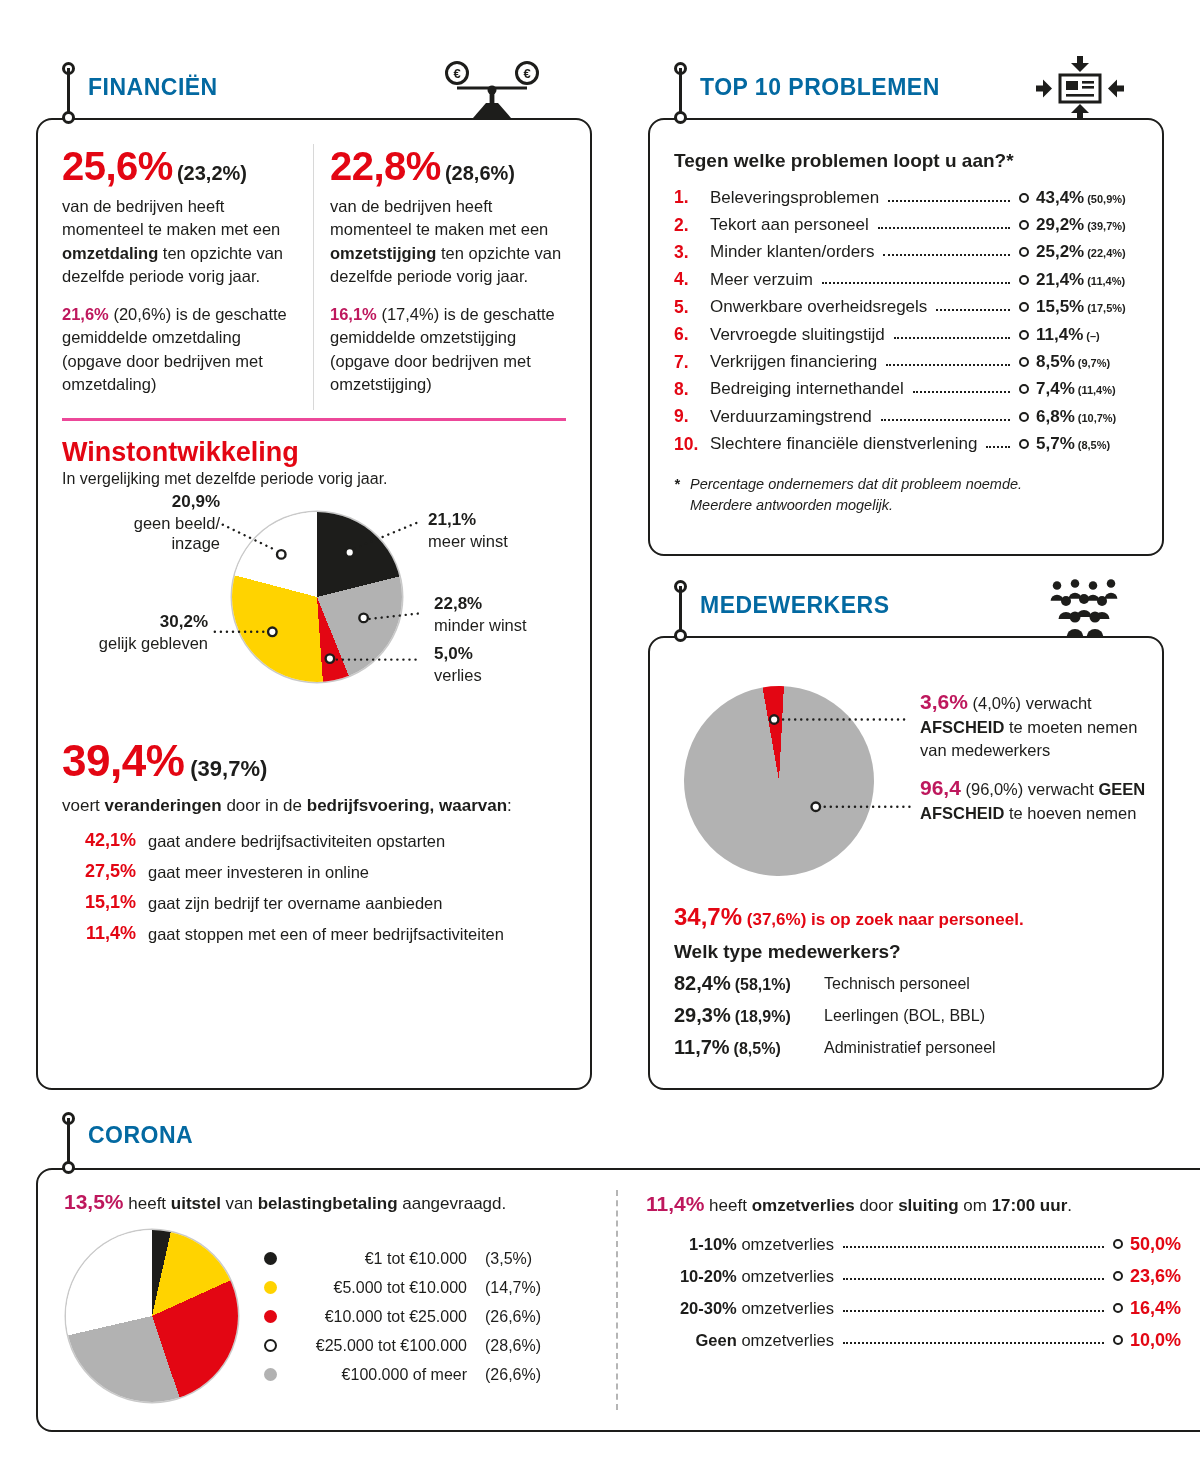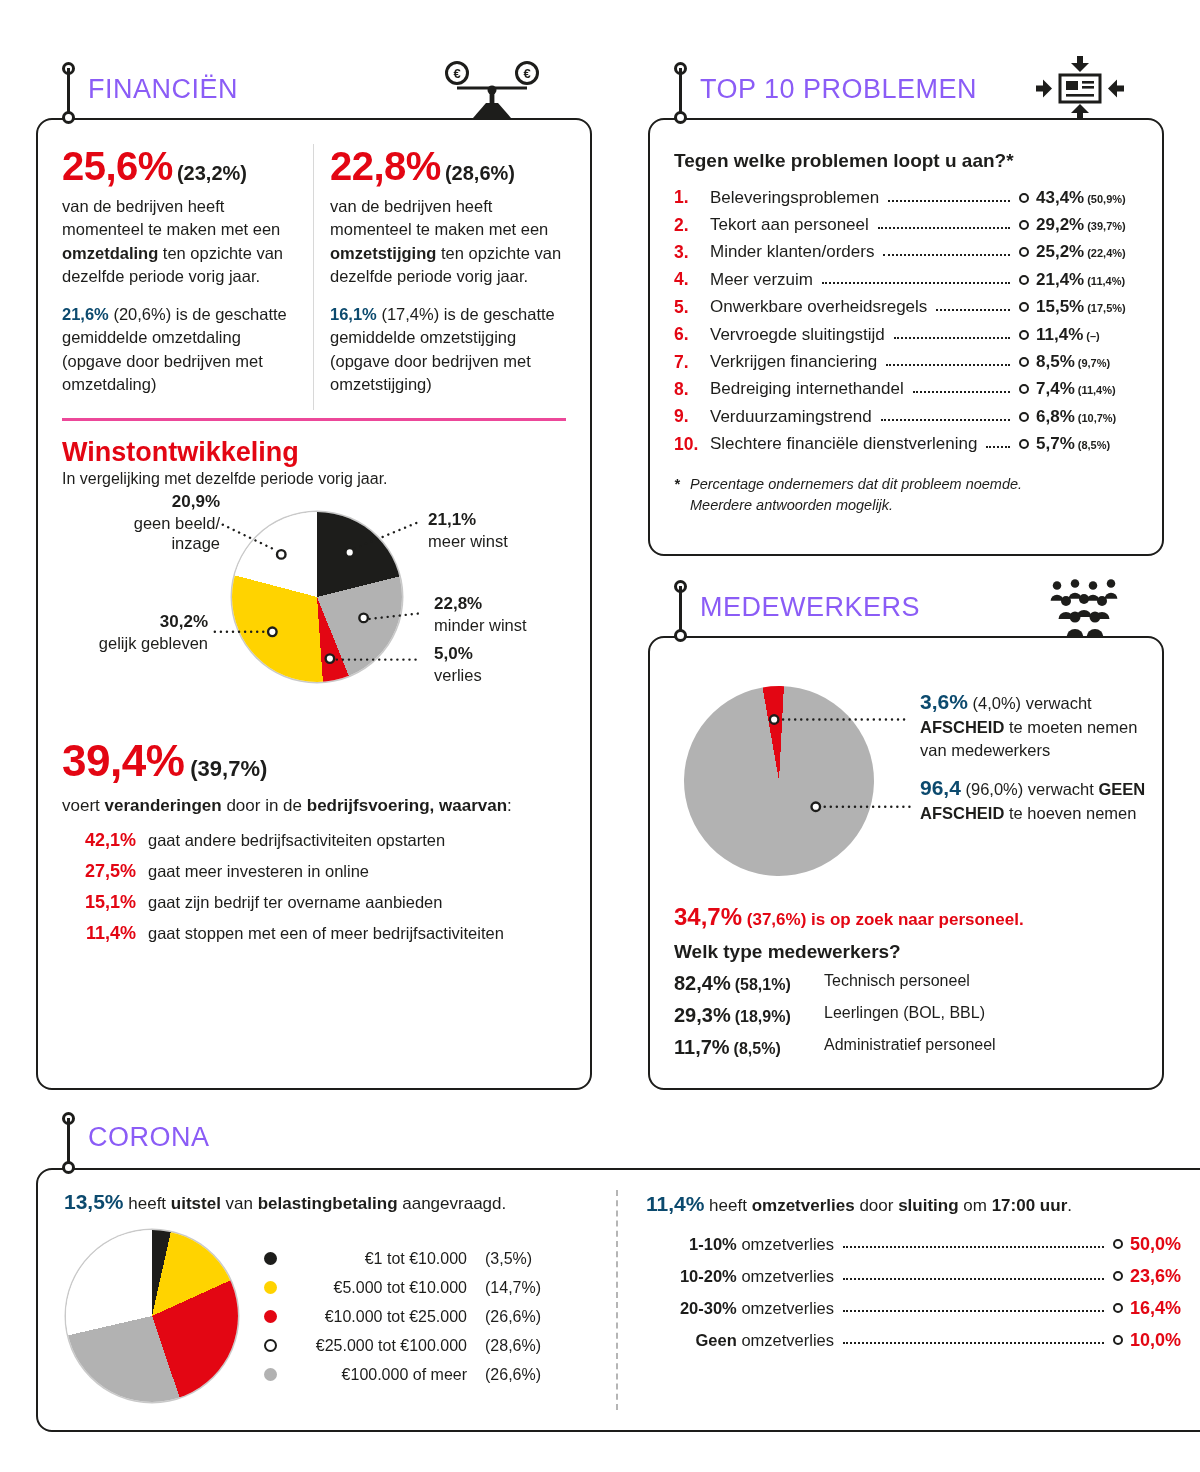--- a/index.html
+++ b/index.html
@@ -6,30 +6,30 @@
   html,body{background:#fff}
   body{width:1200px;height:1472px;font-family:"Liberation Sans",sans-serif;color:#1d1d1b;}
   #page{position:relative;width:1200px;height:1472px;background:#fff;overflow:hidden}
 
   .box{position:absolute;border:2px solid #1d1d1b;border-radius:16px;background:#fff}
   #box-financien{left:36px;top:118px;width:556px;height:972px;padding:24px 24px 0 24px}
   #box-top10{left:648px;top:118px;width:516px;height:438px;padding:22px 24px 0 24px}
   #box-medewerkers{left:648px;top:636px;width:516px;height:454px;padding:24px 24px 0 24px}
   #box-corona{left:36px;top:1168px;width:1192px;height:264px;padding:16px 26px;display:flex}
 
-  .section-title{position:absolute;font-size:27px;font-weight:400;letter-spacing:.5px;z-index:4;color:#8b5cf6}
+  .section-title{position:absolute;font-size:23px;font-weight:700;letter-spacing:.5px;z-index:4;color:#0369a1}
   .pin{position:absolute;width:13px;z-index:5}
   .pin .line{position:absolute;left:5px;top:6px;width:3px;height:calc(100% - 12px);background:#1d1d1b}
   .pin .ring{position:absolute;left:0;width:13px;height:13px;border:3px solid #1d1d1b;border-radius:50%;background:#fff}
   .pin .ring.t{top:0}
   .pin .ring.b{bottom:0}
   .hdr-icon{position:absolute;z-index:4}
 
   .b{font-weight:800}
-  .red{color:#0c4a6e}
+  .red{color:#be185d}
   .lg{font-size:21px}
   .xl{font-size:24px}
 
   
   .fin-cols{display:flex;border-bottom:3px solid #ec4899;padding-bottom:8px}
   .fin-col{width:50%}
   .fin-col.l{padding-right:16px;border-right:1px solid #d8d8d8}
   .fin-col.r{padding-left:16px}
   .big{font-size:40px;font-weight:800;color:#e30613;letter-spacing:-.5px}
   .big-paren{font-size:20px;font-weight:600;color:#1d1d1b;margin-left:4px}
@@ -41,21 +41,21 @@
   .pie.outlined{box-shadow:0 0 0 1.5px #c9c9c9}
   .pie-winst{left:170px;top:20px;width:170px;height:170px}
   .chart-svg{position:absolute;inset:0;width:100%;height:100%;pointer-events:none}
   .w-label{position:absolute;font-size:16.5px;line-height:1.22}
   .w-label .w-pct{display:block;font-weight:800;font-size:17px}
   .ta-r{text-align:right}
   .big39-line{margin-top:14px}
   .big39{font-size:44px;font-weight:800;color:#e30613;letter-spacing:-.5px}
   .big39-paren{font-size:22px;font-weight:600;margin-left:6px}
   .voert{font-size:17px;margin:10px 0 14px}
-  .ch-row{display:flex;align-items:center;margin:10px 0}
+  .ch-row{display:flex;align-items:flex-end;margin:10px 0}
   .ch-pct{width:74px;text-align:right;color:#e30613;font-weight:800;font-size:18px;flex:none}
   .ch-label{font-size:16.5px;padding-left:12px}
 
   
   .t10-q{font-size:19px;font-weight:800;margin:8px 0 12px}
   .p-row{display:flex;align-items:center;height:27.4px}
   .p-nr{width:36px;color:#e30613;font-weight:800;font-size:17.5px;flex:none}
   .p-label{font-size:17px;white-space:nowrap}
   .leader{flex:1;height:0;border-bottom:2.4px dotted #1d1d1b;margin:0 9px;transform:translateY(3px)}
   .ring-dot{width:10px;height:10px;border:2.4px solid #1d1d1b;border-radius:50%;background:#fff;flex:none;margin-right:7px}
@@ -66,21 +66,21 @@
   .fn-star{width:16px;font-weight:700}
 
   
   .mede-chart{position:relative;height:235px}
   .pie-mede{left:10px;top:24px;width:190px;height:190px;transform:rotate(-10deg)}
   .ann{position:absolute;width:228px;font-size:16.5px;line-height:1.35}
   .ann1{left:246px;top:26px}
   .ann2{left:246px;top:112px}
   .zoek{color:#e30613;font-size:17px;margin:6px 0 10px}
   .mede-q{font-size:19px;font-weight:800;margin:4px 0 8px}
-  .t-row{display:flex;align-items:flex-start;margin:9px 0}
+  .t-row{display:flex;align-items:center;margin:9px 0}
   .t-pct{width:150px;flex:none;font-weight:800;font-size:20px;white-space:nowrap}
   .t-prev{font-size:16px;font-weight:800;margin-left:4px}
   .t-label{font-size:16px}
 
   
   .cor-left{width:548px;flex:none}
   .cor-div{width:0;border-left:2px dashed #b5b5b5;margin:4px 28px 4px 4px}
   .cor-right{flex:1;padding-top:2px}
   .cor-h{font-size:17px;margin:4px 0 4px}
   .cor-flex{display:flex;margin-top:8px}

